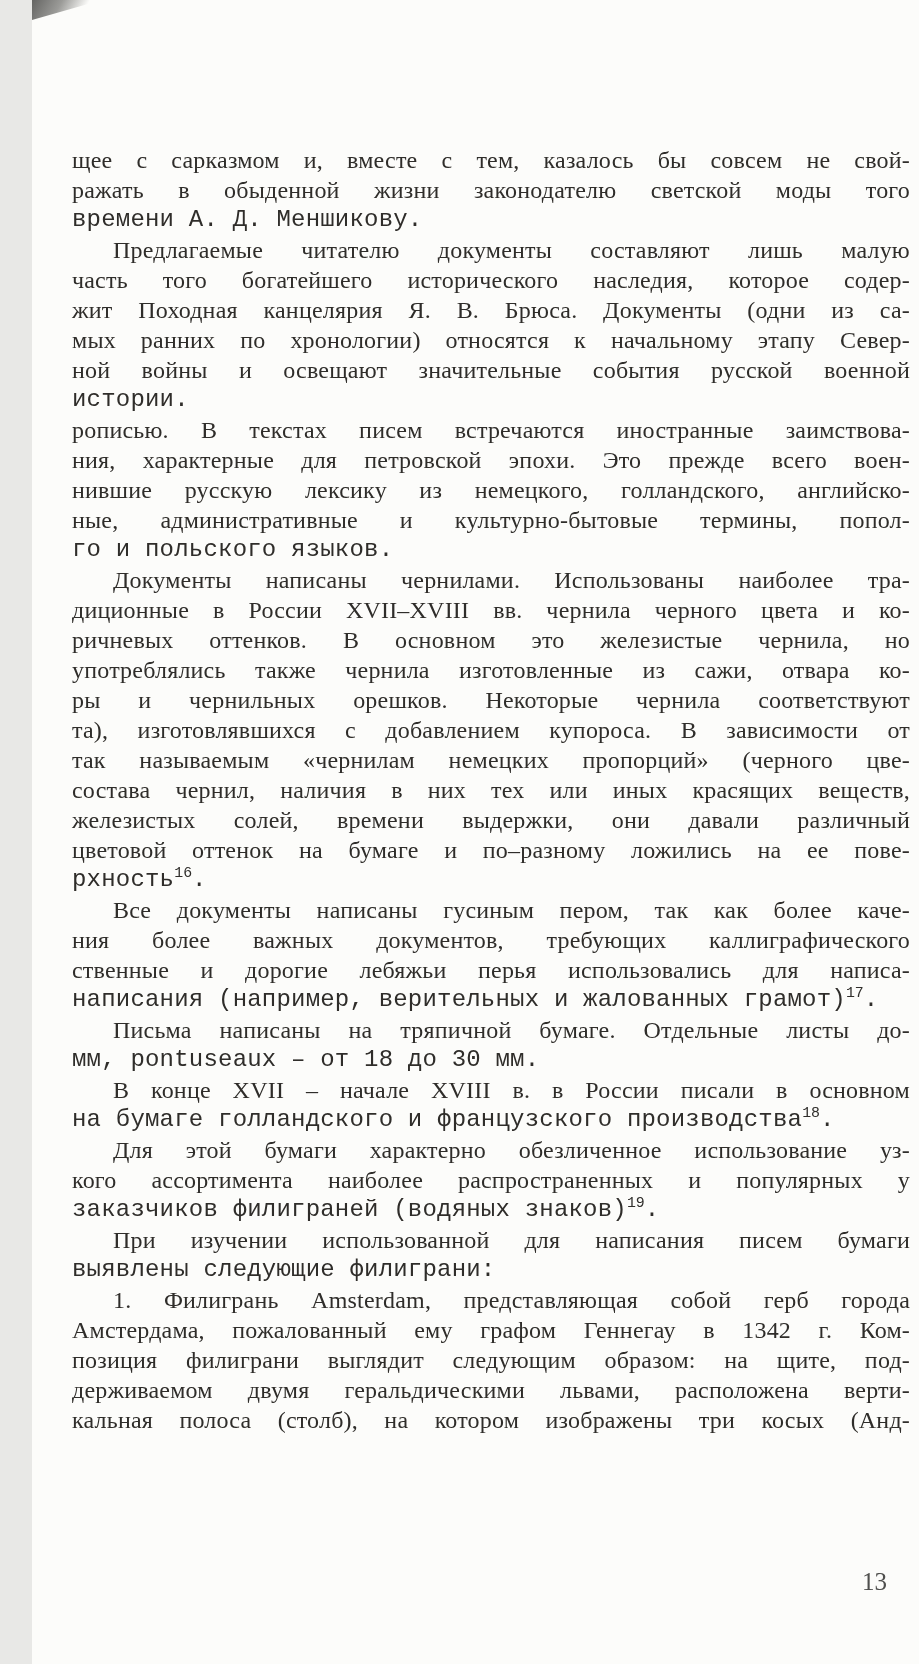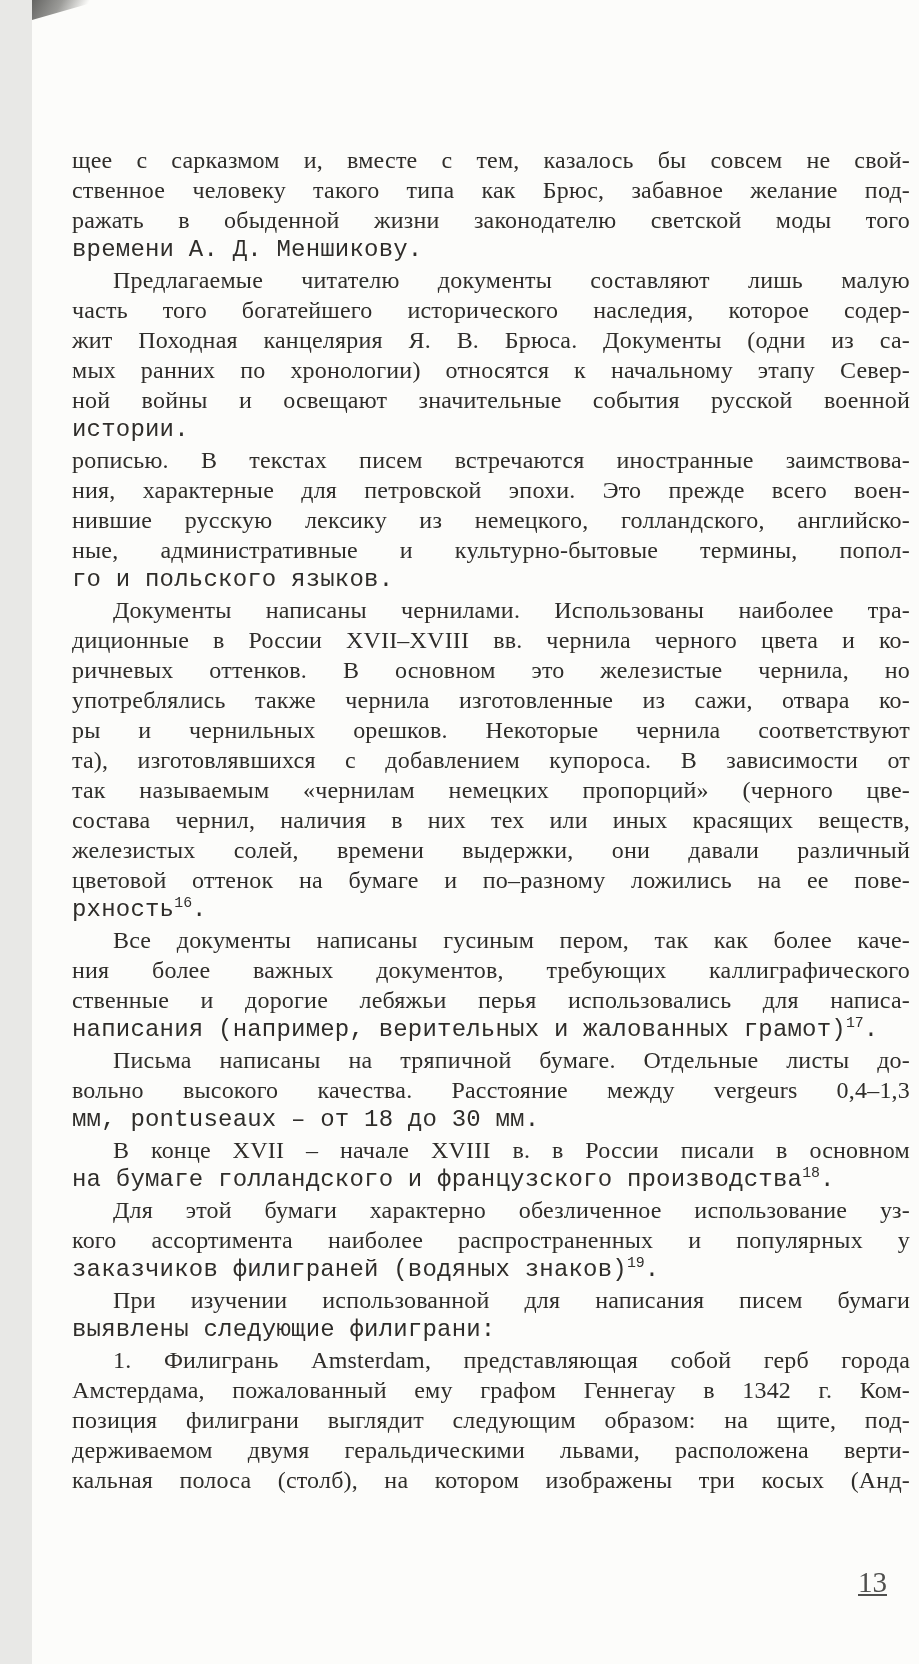--- a/index.html
+++ b/index.html
@@ -56,34 +56,32 @@
   .line sup {
     font-size: 0.62em;
     line-height: 0;
     vertical-align: super;
     letter-spacing: 0;
   }
   .page-number {
     position: absolute;
     top: 1568px;
     right: 64px;
-    font-size: 29px;
+    font-size: 25px;
     line-height: 28px;
     color: var(--muted-ink);
-    text-decoration: underline;
   }
 </style>
 </head>
 <body>
 
 <div class="page">
   <div class="scan-smudge"></div>
   <div class="page-text">
       <div class="line">щее с сарказмом и, вместе с тем, казалось бы совсем не свой-</div>
-      <div class="line">ственное человеку такого типа как Брюс, забавное желание под-</div>
       <div class="line">ражать в обыденной жизни законодателю светской моды того</div>
       <div class="line last">времени А. Д. Меншикову.</div>
       <div class="line indent">Предлагаемые читателю документы составляют лишь малую</div>
       <div class="line">часть того богатейшего исторического наследия, которое содер-</div>
       <div class="line">жит Походная канцелярия Я. В. Брюса. Документы (одни из са-</div>
       <div class="line">мых ранних по хронологии) относятся к начальному этапу Север-</div>
       <div class="line">ной войны и освещают значительные события русской военной</div>
       <div class="line last">истории.</div>
       <div class="line">рописью. В текстах писем встречаются иностранные заимствова-</div>
       <div class="line">ния, характерные для петровской эпохи. Это прежде всего воен-</div>
@@ -99,21 +97,20 @@
       <div class="line">так называемым «чернилам немецких пропорций» (черного цве-</div>
       <div class="line">состава чернил, наличия в них тех или иных красящих веществ,</div>
       <div class="line">железистых солей, времени выдержки, они давали различный</div>
       <div class="line">цветовой оттенок на бумаге и по–разному ложились на ее пове-</div>
       <div class="line last"><span>рхность</span><sup>16</sup>.</div>
       <div class="line indent">Все документы написаны гусиным пером, так как более каче-</div>
       <div class="line">ния более важных документов, требующих каллиграфического</div>
       <div class="line">ственные и дорогие лебяжьи перья использовались для написа-</div>
       <div class="line last"><span>написания (например, верительных и жалованных грамот)</span><sup>17</sup>.</div>
       <div class="line indent">Письма написаны на тряпичной бумаге. Отдельные листы до-</div>
-      <div class="line">вольно высокого качества. Расстояние между vergeurs 0,4–1,3</div>
       <div class="line last">мм, pontuseaux – от 18 до 30 мм.</div>
       <div class="line indent">В конце XVII – начале XVIII в. в России писали в основном</div>
       <div class="line last"><span>на бумаге голландского и французского производства</span><sup>18</sup>.</div>
       <div class="line indent">Для этой бумаги характерно обезличенное использование уз-</div>
       <div class="line">кого ассортимента наиболее распространенных и популярных у</div>
       <div class="line last"><span>заказчиков филиграней (водяных знаков)</span><sup>19</sup>.</div>
       <div class="line indent">При изучении использованной для написания писем бумаги</div>
       <div class="line last">выявлены следующие филиграни:</div>
       <div class="line indent">1. Филигрань Amsterdam, представляющая собой герб города</div>
       <div class="line">Амстердама, пожалованный ему графом Геннегау в 1342 г. Ком-</div>

